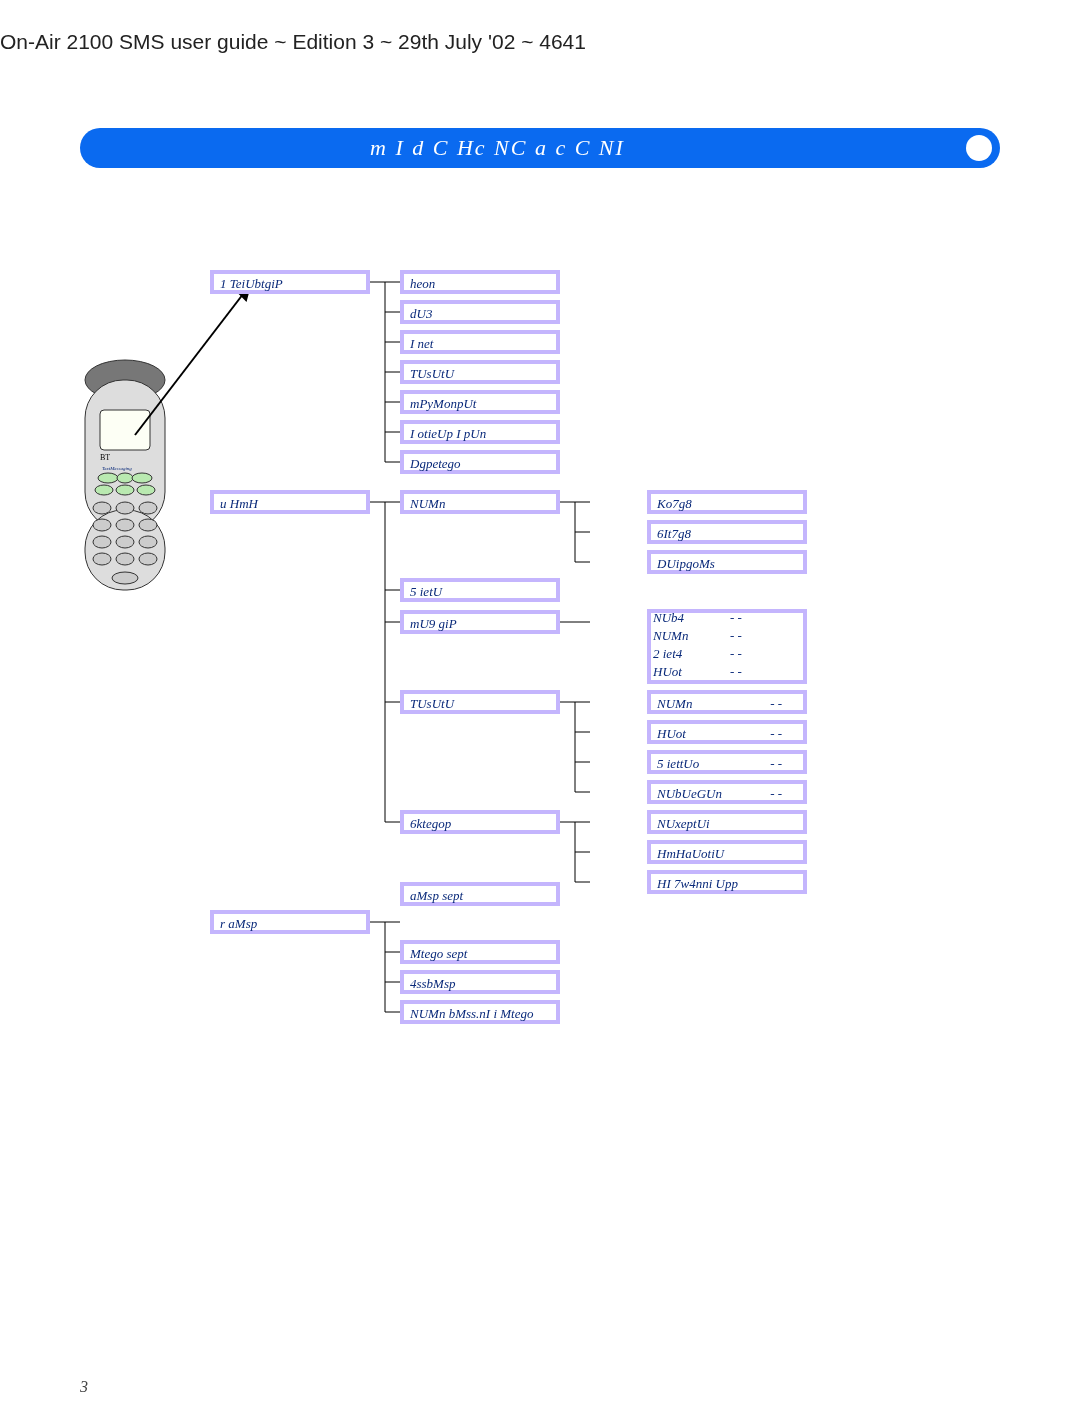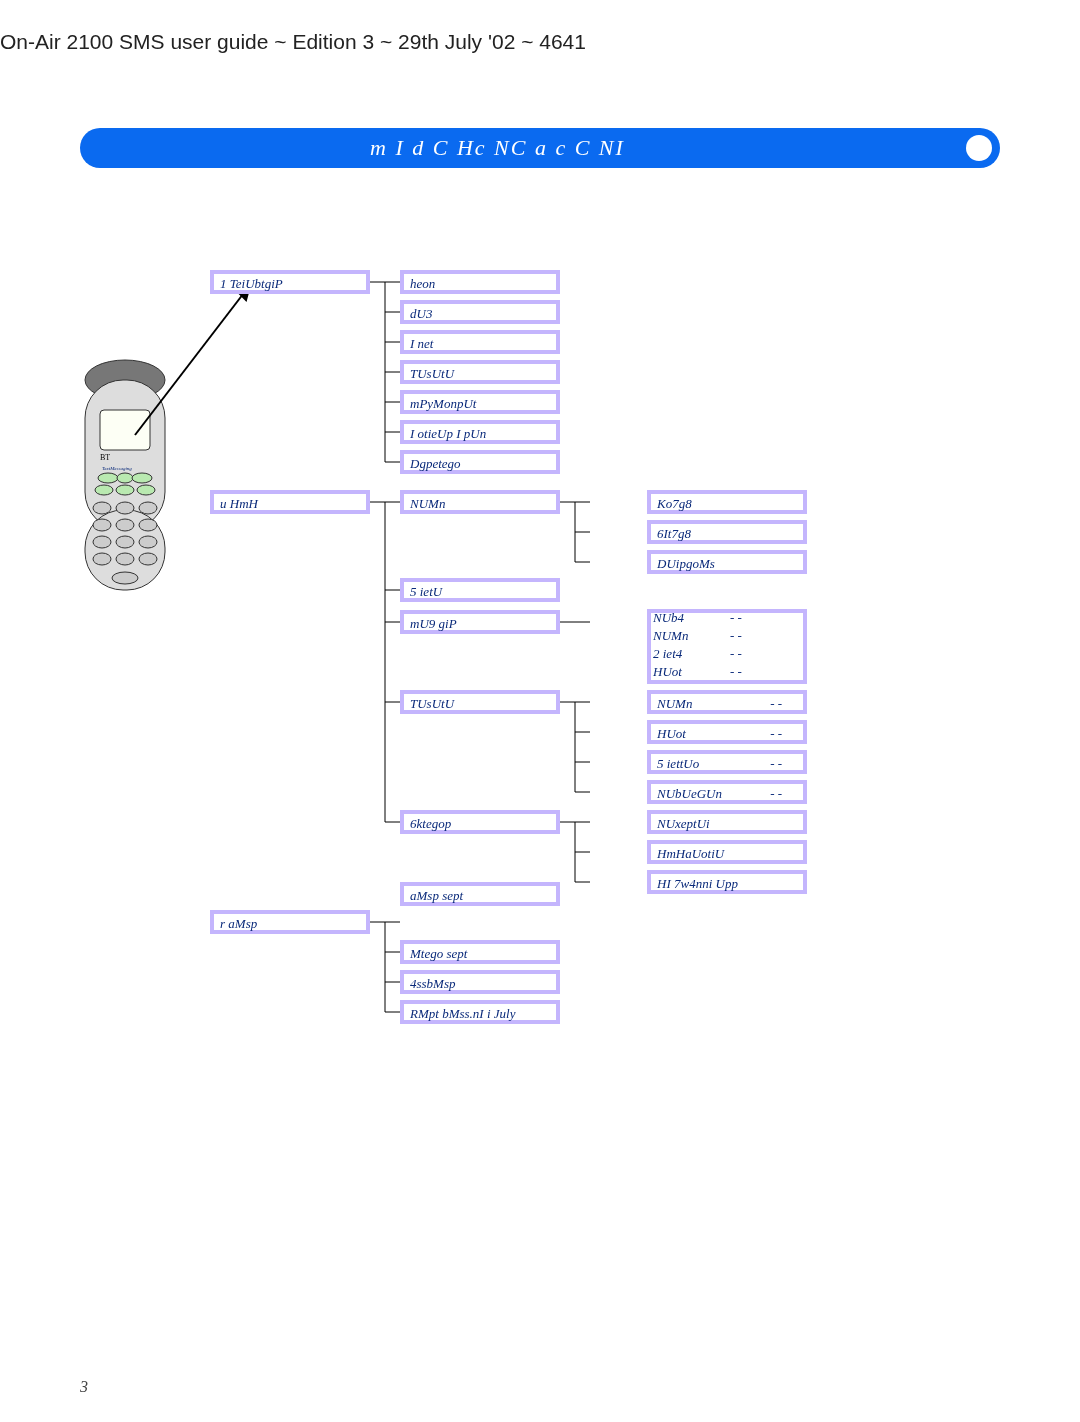--- a/index.html
+++ b/index.html
@@ -241,17 +241,17 @@
 
 <div class="node col2" style="top:550px">6ktegop</div>
 <div class="node col3" style="top:550px">NUxeptUi</div>
 <div class="node col3" style="top:580px">HmHaUotiU</div>
 <div class="node col3" style="top:610px">HI 7w4nni Upp</div>
 
 <div class="node col1" style="top:650px">r aMsp</div>
 <div class="node col2" style="top:622px">aMsp sept</div>
 <div class="node col2" style="top:680px">Mtego sept</div>
 <div class="node col2" style="top:710px">4ssbMsp</div>
-<div class="node col2" style="top:740px">RMpt bMss.nI i July</div>
+<div class="node col2" style="top:740px">NUMn bMss.nI i Mtego</div>
 
 </div>
 
 <div class="page-num">3</div>
 
 </body></html>

